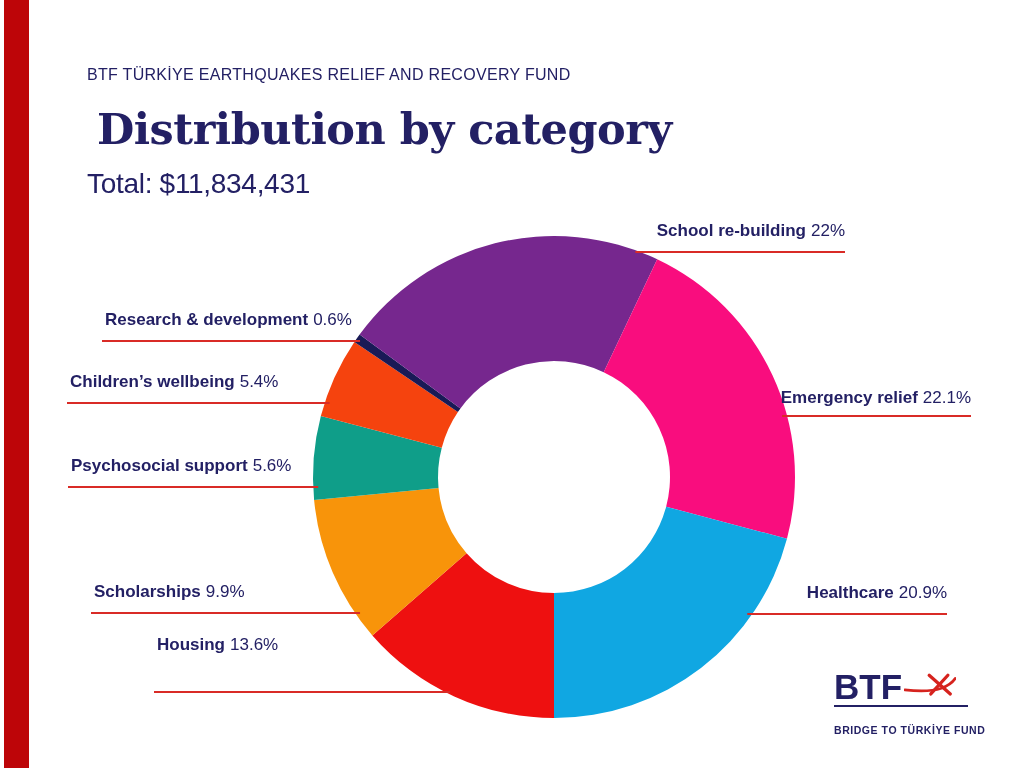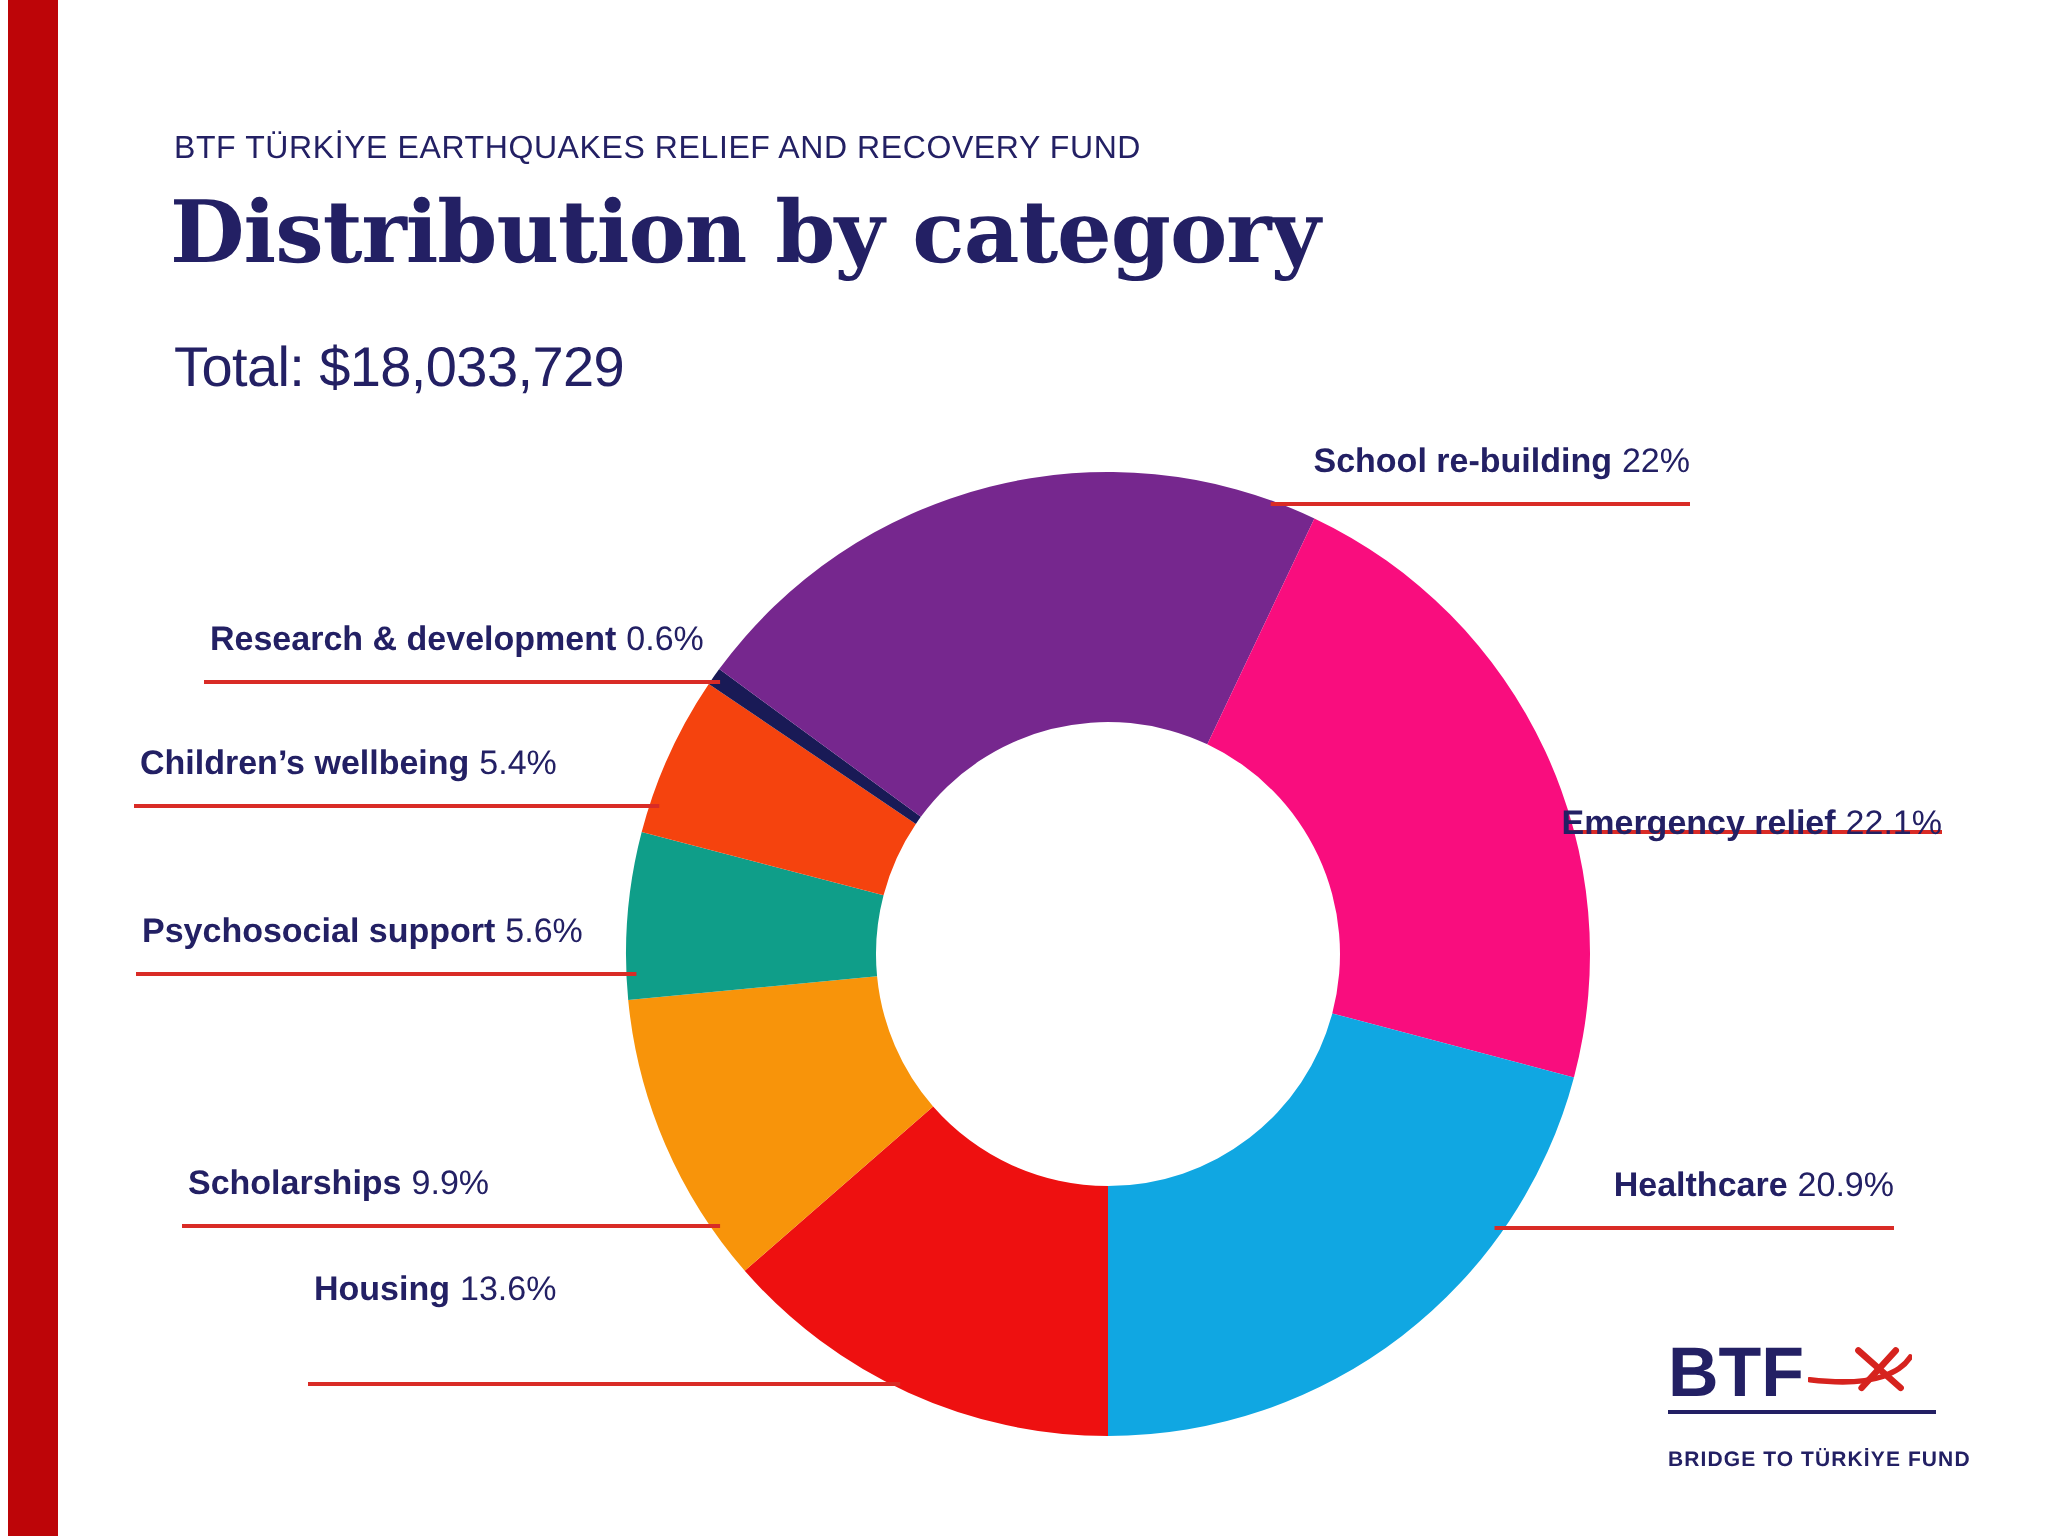--- a/index.html
+++ b/index.html
@@ -15,21 +15,21 @@
     position:absolute;left:4px;top:0;width:25px;height:768px;
     background:var(--accent-red,#bd0508);
   }
 
   .eyebrow{
     position:absolute;left:87px;top:66px;
     font-size:16px;letter-spacing:.3px;font-weight:500;
     color:var(--navy,#232064);white-space:nowrap;
   }
   .title{
-    position:absolute;left:85px;top:92px;margin:0;
+    position:absolute;left:85px;top:92px;margin:12px;
     font-family:"DejaVu Serif","Liberation Serif",serif;
     font-size:43px;font-weight:600;letter-spacing:-.5px;
     color:var(--navy,#232064);white-space:nowrap;
   }
   .total{
     position:absolute;left:87px;top:168px;
     font-size:28px;font-weight:500;letter-spacing:-.3px;
     color:var(--navy,#232064);white-space:nowrap;
   }
 
@@ -57,21 +57,21 @@
   }
 </style>
 </head>
 <body>
 
 <div class="stage">
   <div class="red-bar"></div>
 
   <div class="eyebrow">BTF TÜRKİYE EARTHQUAKES RELIEF AND RECOVERY FUND</div>
   <h1 class="title">Distribution by category</h1>
-  <div class="total">Total: $18,033,729</div>
+  <div class="total">Total: $11,834,431</div>
 
   <svg id="donut-svg" width="1024" height="768" viewBox="0 0 1024 768">
       <path d="M 554.00 718.00 A 241 241 0 0 1 372.36 635.39 L 466.57 553.24 A 116 116 0 0 0 554.00 593.00 Z" fill="#ee1010"></path>
       <path d="M 372.36 635.39 A 241 241 0 0 1 314.10 500.03 L 438.53 488.09 A 116 116 0 0 0 466.57 553.24 Z" fill="#f8940a"></path>
       <path d="M 314.10 500.03 A 241 241 0 0 1 320.84 416.03 L 441.77 447.65 A 116 116 0 0 0 438.53 488.09 Z" fill="#0f9e89"></path>
       <path d="M 320.84 416.03 A 241 241 0 0 1 354.38 341.97 L 457.92 412.01 A 116 116 0 0 0 441.77 447.65 Z" fill="#f5430e"></path>
       <path d="M 354.38 341.97 A 241 241 0 0 1 359.61 334.55 L 460.43 408.43 A 116 116 0 0 0 457.92 412.01 Z" fill="#191a56"></path>
       <path d="M 359.61 334.55 A 241 241 0 0 1 657.20 259.21 L 603.67 372.17 A 116 116 0 0 0 460.43 408.43 Z" fill="#76278e"></path>
       <path d="M 657.20 259.21 A 241 241 0 0 1 786.97 538.71 L 666.13 506.70 A 116 116 0 0 0 603.67 372.17 Z" fill="#f90d7e"></path>
       <path d="M 786.97 538.71 A 241 241 0 0 1 554.00 718.00 L 554.00 593.00 A 116 116 0 0 0 666.13 506.70 Z" fill="#10a7e2"></path>
@@ -85,21 +85,21 @@
       <line x1="747.2725397022997" y1="614" x2="947" y2="614" stroke="#d92b26" stroke-width="2"></line>
     </svg>
 
   <div id="labels">
       <div class="slice-label" style="top: 635px; left: 157px;"><span class="cat">Housing</span><span class="pct">13.6%</span></div>
       <div class="slice-label" style="top: 582px; left: 94px;"><span class="cat">Scholarships</span><span class="pct">9.9%</span></div>
       <div class="slice-label" style="top: 456px; left: 71px;"><span class="cat">Psychosocial support</span><span class="pct">5.6%</span></div>
       <div class="slice-label" style="top: 372px; left: 70px;"><span class="cat">Children’s wellbeing</span><span class="pct">5.4%</span></div>
       <div class="slice-label" style="top: 310px; left: 105px; text-align: right;"><span class="cat">Research &amp; development</span><span class="pct">0.6%</span></div>
       <div class="slice-label" style="top: 221px; right: 179px;"><span class="cat">School re-building</span><span class="pct">22%</span></div>
-      <div class="slice-label" style="top: 402px; right: 53px;"><span class="cat">Emergency relief</span><span class="pct">22.1%</span></div>
+      <div class="slice-label" style="top: 388px; right: 53px;"><span class="cat">Emergency relief</span><span class="pct">22.1%</span></div>
       <div class="slice-label" style="top: 583px; right: 77px;"><span class="cat">Healthcare</span><span class="pct">20.9%</span></div>
     </div>
 
   <div class="logo">
     <div class="logo-row">
       <span class="logo-btf">BTF</span>
       <svg class="bridge" width="52" height="30" viewBox="0 0 64 30">
         <path d="M1 21 C 18 23, 34 23, 46 19 C 54 16, 59 13, 63 7" fill="none" stroke="#d6231e" stroke-width="3.4" stroke-linecap="round"></path>
         <path d="M31 3 L57 26" fill="none" stroke="#d6231e" stroke-width="4" stroke-linecap="round"></path>
         <path d="M54 3 L33 26" fill="none" stroke="#d6231e" stroke-width="4" stroke-linecap="round"></path>

